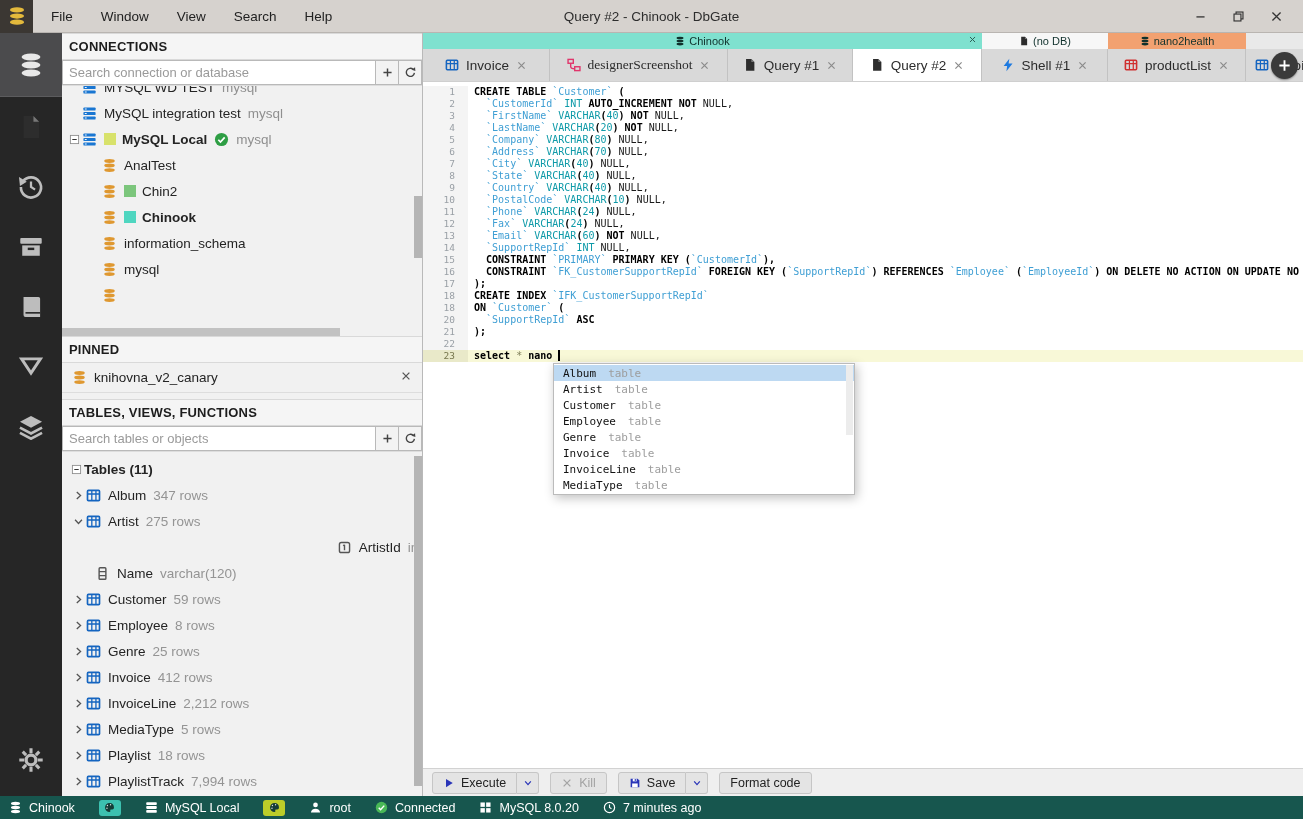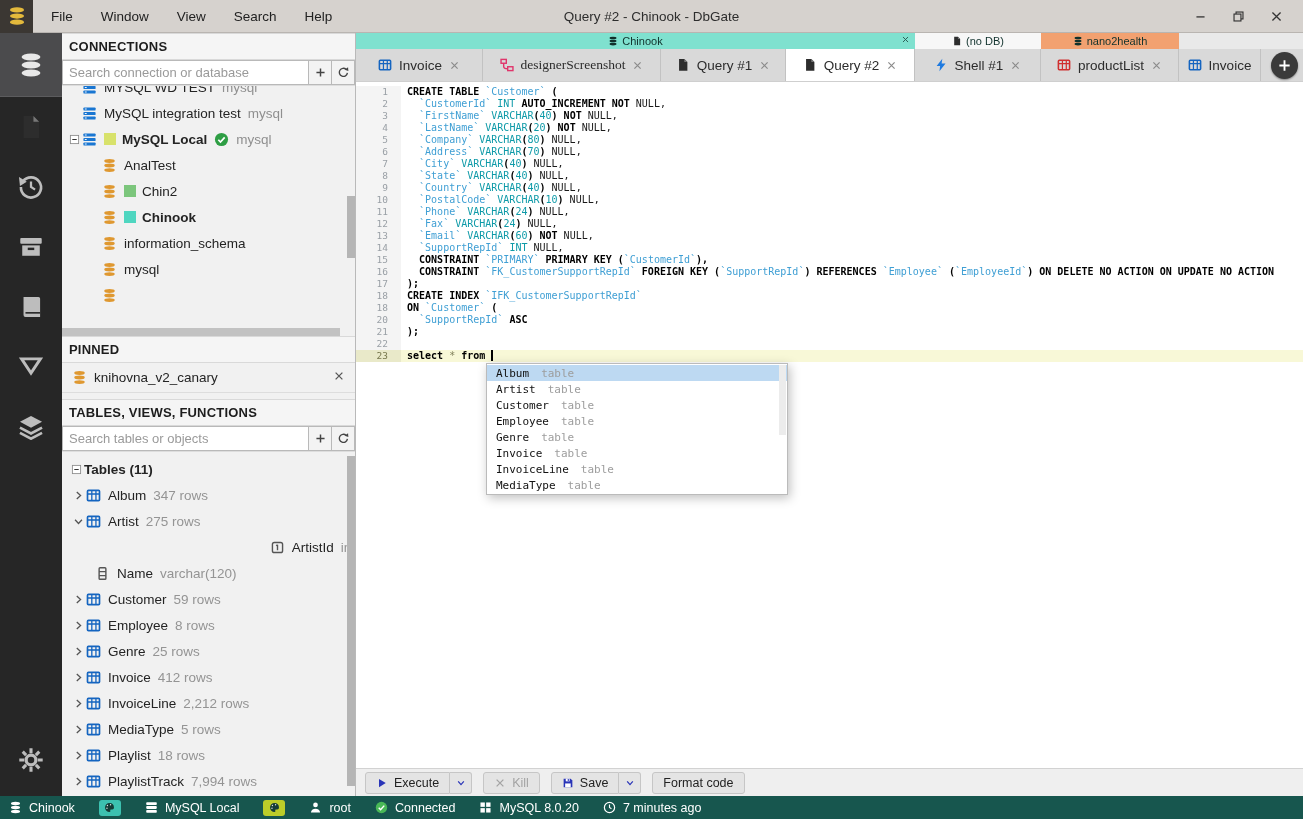--- a/index.html
+++ b/index.html
@@ -23,21 +23,21 @@
   #bodyrow { position:absolute; left:0; top:33px; width:1303px; height:763px; display:flex; }
 
   
   #rail { width:62px; background:#262626; display:flex; flex-direction:column; align-items:center; flex-shrink:0; }
   .rail-tile { width:62px; height:60px; display:flex; align-items:center; justify-content:center; color:#bdbdbd; }
   .rail-tile svg { width:26px; height:26px; }
   .rail-tile.active { background:#4b4b4d; color:#e8e8e8; height:64px; border-bottom:1px solid #5c5c5e; }
   .rail-tile.bottom { margin-top:auto; margin-bottom:6px; }
 
   
-  #leftpanel { width:294px; background:#f1f1f1; border-right:1px solid #b9b9b9; display:flex; flex-direction:column; flex-shrink:0; overflow:hidden; }
+  #leftpanel { width:361px; background:#f1f1f1; border-right:1px solid #b9b9b9; display:flex; flex-direction:column; flex-shrink:0; overflow:hidden; }
   .sec-h { height:27px; background:#f5f5f5; border-top:1px solid #d9d9d9; border-bottom:1px solid #d9d9d9;
     font-size:13px; font-weight:bold; color:#1d1d1d; display:flex; align-items:center; padding-left:7px; letter-spacing:.2px; flex-shrink:0;}
   .searchrow { height:26px; display:flex; align-items:stretch; background:#f1f1f1; border-bottom:1px solid #ddd; flex-shrink:0; }
   .searchrow input { flex:1; border:1px solid #b9b9b9; background:#fff; font-size:13px; color:#333; padding:0 6px;
     font-family:"Liberation Sans",sans-serif; }
   .searchrow input::placeholder { color:#9a9a9a; }
   .sq-btn { width:23px; border:1px solid #b9b9b9; border-left:none; background:#f3f3f3; display:flex; align-items:center; justify-content:center; color:#444; }
   .sq-btn svg { width:13px; height:13px; }
 
   #conn-tree { position:relative; height:250px; overflow:hidden; flex-shrink:0; }
@@ -839,21 +839,21 @@
             <div class="cl">
               <span class="gut">21</span>
               <span class="codetxt"><span class="sk">);</span></span>
             </div>
             <div class="cl">
               <span class="gut">22</span>
               <span class="codetxt"></span>
             </div>
             <div class="cl activeline">
               <span class="gut">23</span>
-              <span class="codetxt"><span class="sk">select</span><span class="sp"> </span><span class="sop">*</span><span class="sp"> </span><span class="sk">from</span><span class="sp"> </span><span class="cursor"></span></span>
+              <span class="codetxt"><span class="sk">select</span><span class="sp"> </span><span class="sop">*</span><span class="sp"> </span><span class="sk">nano</span><span class="sp"> </span><span class="cursor"></span></span>
             </div>
           </div>
         <div id="autocomplete">
           <div id="ac-items">
               <div class="ac-item sel">
                 <span class="ac-name">Album</span>
                 <span class="ac-kind">table</span>
               </div>
               <div class="ac-item">
                 <span class="ac-name">Artist</span>

